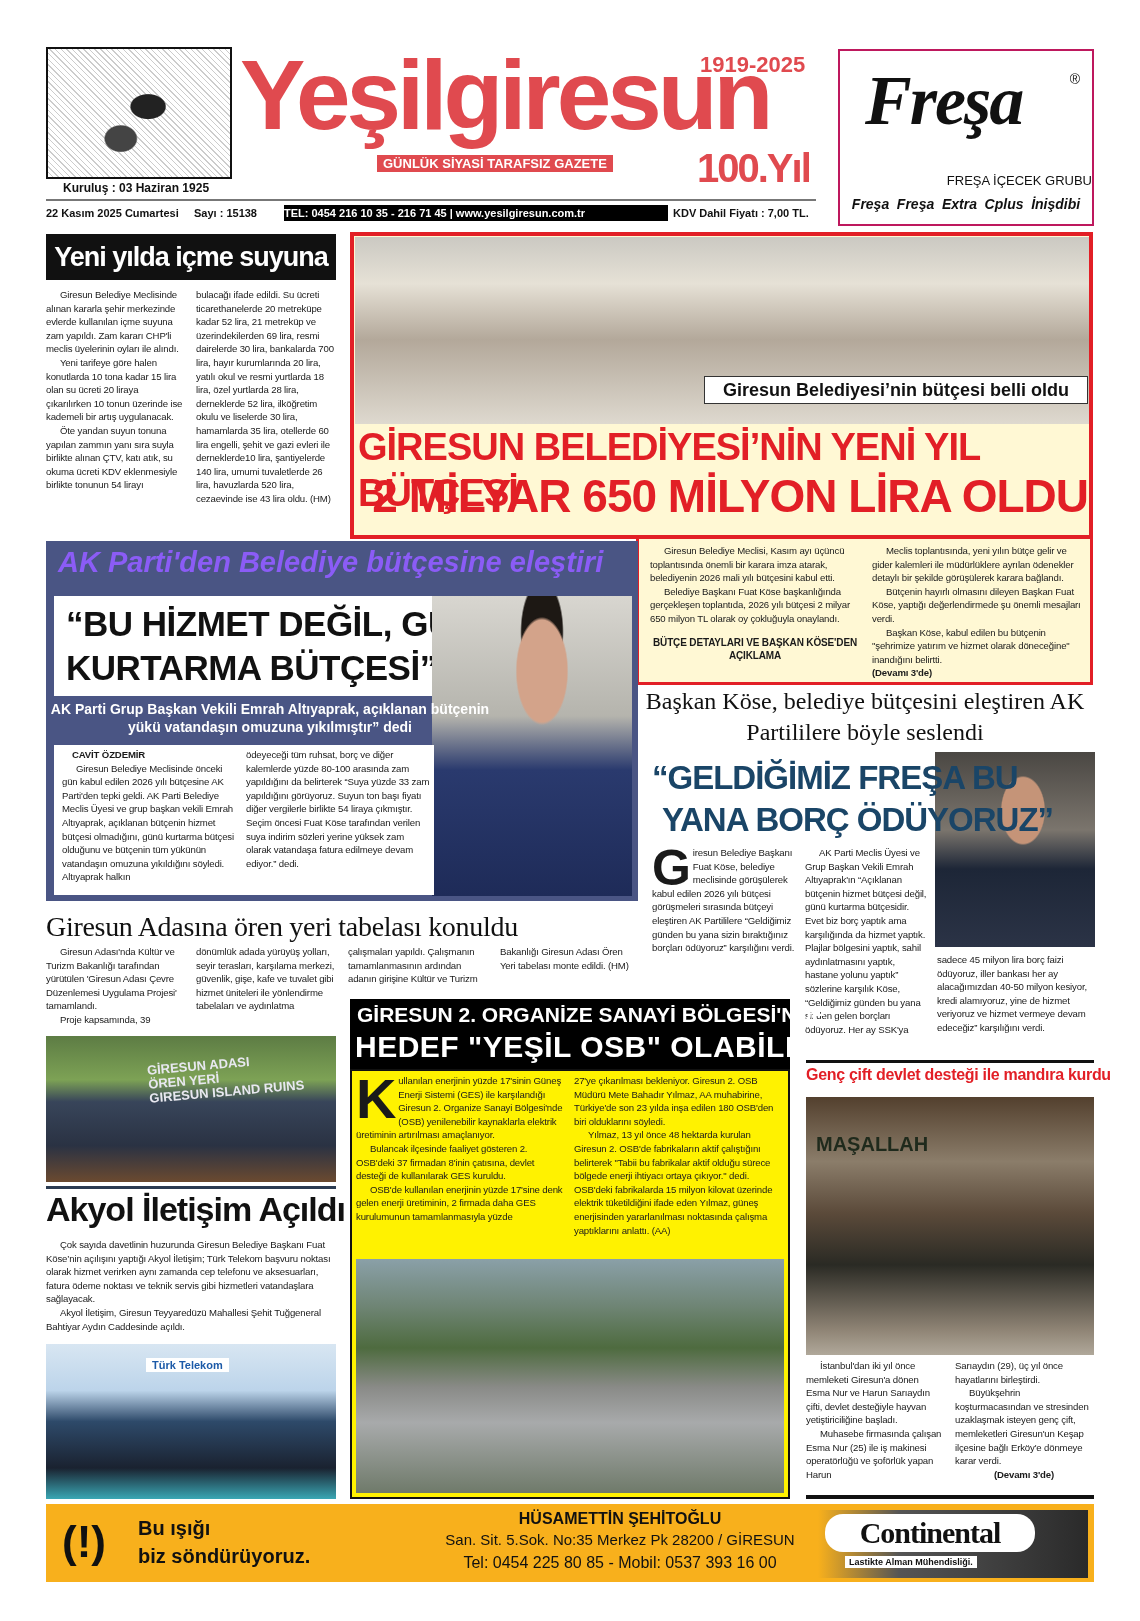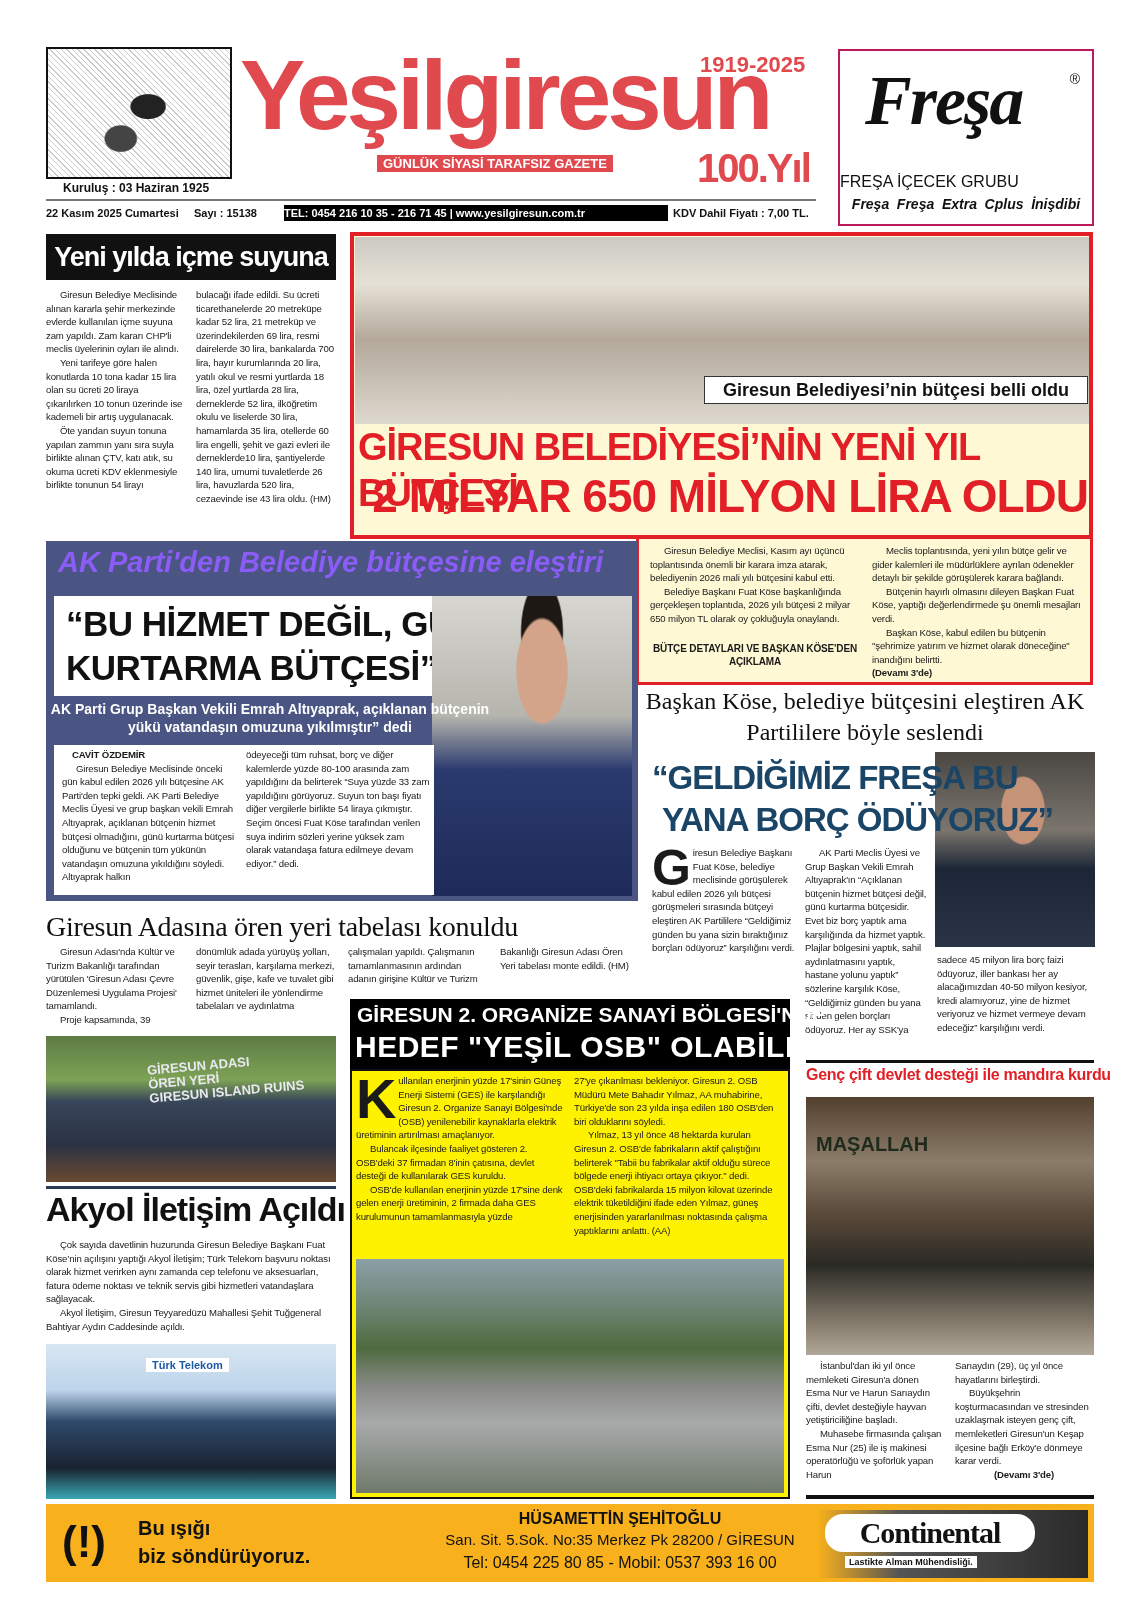--- a/index.html
+++ b/index.html
@@ -21,21 +21,21 @@
 .hundred{left:697px;top:146px;color:#e04a4f;font-weight:bold;font-size:40px;letter-spacing:-2px}
 .founded{left:63px;top:181px;font-size:12px;font-weight:bold}
 .rule{left:46px;top:199px;width:770px;height:2px;background:#777}
 .dateline{left:46px;top:207px;font-size:11px;font-weight:bold}
 .issue{left:194px;top:207px;font-size:11px;font-weight:bold}
 .telbar{left:284px;top:205px;width:384px;height:16px;background:#000;color:#fff;font-size:11px;font-weight:bold;text-align:left;line-height:16px}
 .price{left:673px;top:207px;font-size:11px;font-weight:bold}
 .fresa{left:838px;top:49px;width:256px;height:177px;border:2px solid #be185d}
 .fresa .big{position:absolute;left:25px;top:10px;font-size:70px;font-weight:bold;font-style:italic;font-family:"Liberation Serif",serif;letter-spacing:-2px}
 .fresa .reg{position:absolute;right:12px;top:20px;font-size:14px}
-.fresa .grp{position:absolute;left:0;width:100%;top:122px;text-align:left;font-size:16px}
+.fresa .grp{position:absolute;left:0;width:100%;top:122px;text-align:right;font-size:13px}
 .fresa .brands{position:absolute;left:8px;right:8px;top:145px;display:flex;justify-content:space-around;font-style:italic;font-weight:bold;font-size:14px}
 
 .s1-head{left:46px;top:234px;width:290px;height:46px;background:#111;color:#fff;font-weight:bold;font-size:27px;line-height:46px;text-align:center;letter-spacing:-1px}
 
 .lead-box{left:350px;top:232px;width:743px;height:307px;border:4px solid #e21f26;background:#fff8d4}
 .lead-photo{left:355px;top:237px;width:734px;height:187px;background:
  linear-gradient(180deg,#cbc9c2 0%,#e6e1d6 25%,#b3a89a 55%,#ded9cf 100%)}
 .lead-cap{left:704px;top:376px;width:384px;height:28px;background:#fff;border:1px solid #333;font-weight:bold;font-size:18px;line-height:26px;text-align:center}
 .lead-h1{left:358px;top:424px;width:730px;color:#e21f26;font-weight:bold;font-size:38px;line-height:46px;text-align:left;letter-spacing:-1px}
 .lead-h2{left:358px;top:470px;width:730px;color:#e21f26;font-weight:bold;font-size:46px;line-height:52px;text-align:right;letter-spacing:-1px}
@@ -133,21 +133,21 @@
 
 <div class="abs lead-box"></div>
 <div class="abs lead-photo"></div>
 <div class="abs lead-cap">Giresun Belediyesi’nin bütçesi belli oldu</div>
 <div class="abs lead-h1">GİRESUN BELEDİYESİ’NİN YENİ YIL BÜTÇESİ</div>
 <div class="abs lead-h2">2 MİLYAR 650 MİLYON LİRA OLDU</div>
 <div class="abs lead-text-box"></div>
 <div class="col txt" style="left:650px;top:544px;width:210px">
   <p>Giresun Belediye Meclisi, Kasım ayı üçüncü toplantısında önemli bir karara imza atarak, belediyenin 2026 mali yılı bütçesini kabul etti.</p>
   <p>Belediye Başkanı Fuat Köse başkanlığında gerçekleşen toplantıda, 2026 yılı bütçesi 2 milyar 650 milyon TL olarak oy çokluğuyla onaylandı.</p>
-  <div class="subhead" style="margin-top:16px">BÜTÇE DETAYLARI VE BAŞKAN KÖSE'DEN AÇIKLAMA</div>
+  <div class="subhead" style="margin-top:10px">BÜTÇE DETAYLARI VE BAŞKAN KÖSE'DEN AÇIKLAMA</div>
 </div>
 <div class="col txt" style="left:872px;top:544px;width:215px">
   <p>Meclis toplantısında, yeni yılın bütçe gelir ve gider kalemleri ile müdürlüklere ayrılan ödenekler detaylı bir şekilde görüşülerek karara bağlandı.</p>
   <p>Bütçenin hayırlı olmasını dileyen Başkan Fuat Köse, yaptığı değerlendirmede şu önemli mesajları verdi.</p>
   <p>Başkan Köse, kabul edilen bu bütçenin "şehrimize yatırım ve hizmet olarak döneceğine" inandığını belirtti.</p>
   <b>(Devamı 3'de)</b>
 </div>
 
 <div class="abs ak-box"></div>
 <div class="abs ak-title">AK Parti'den Belediye bütçesine eleştiri</div>

